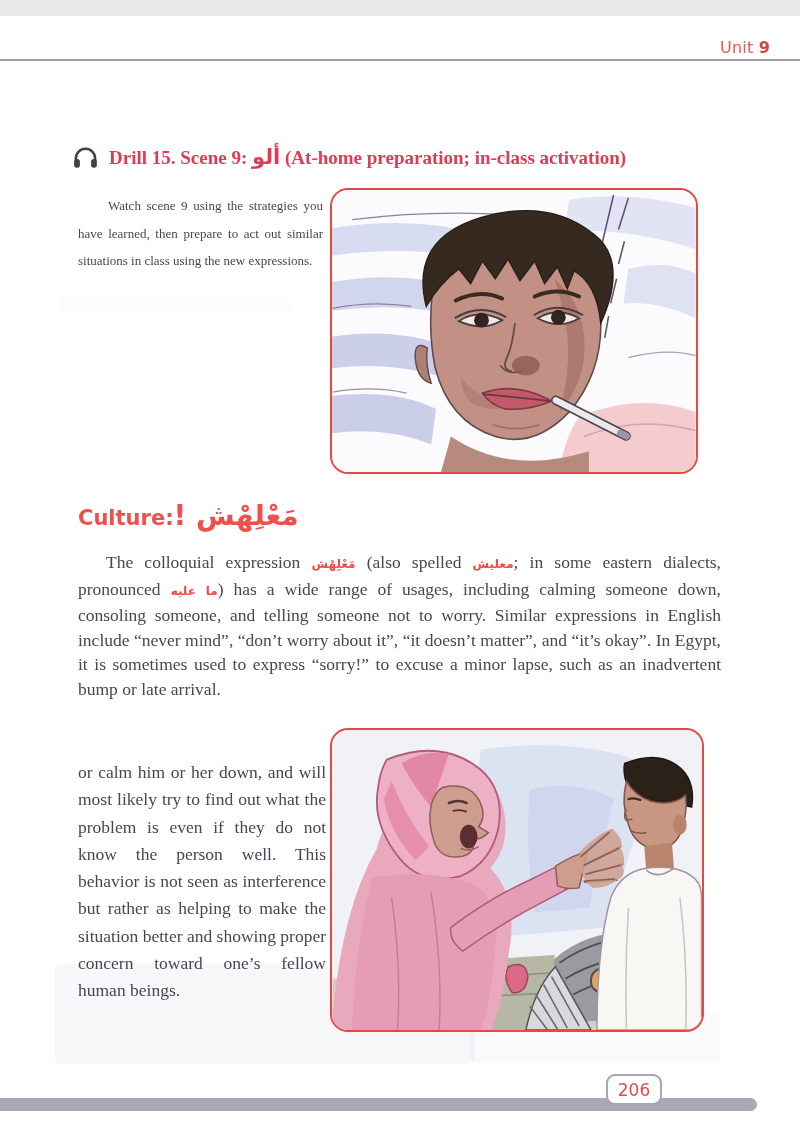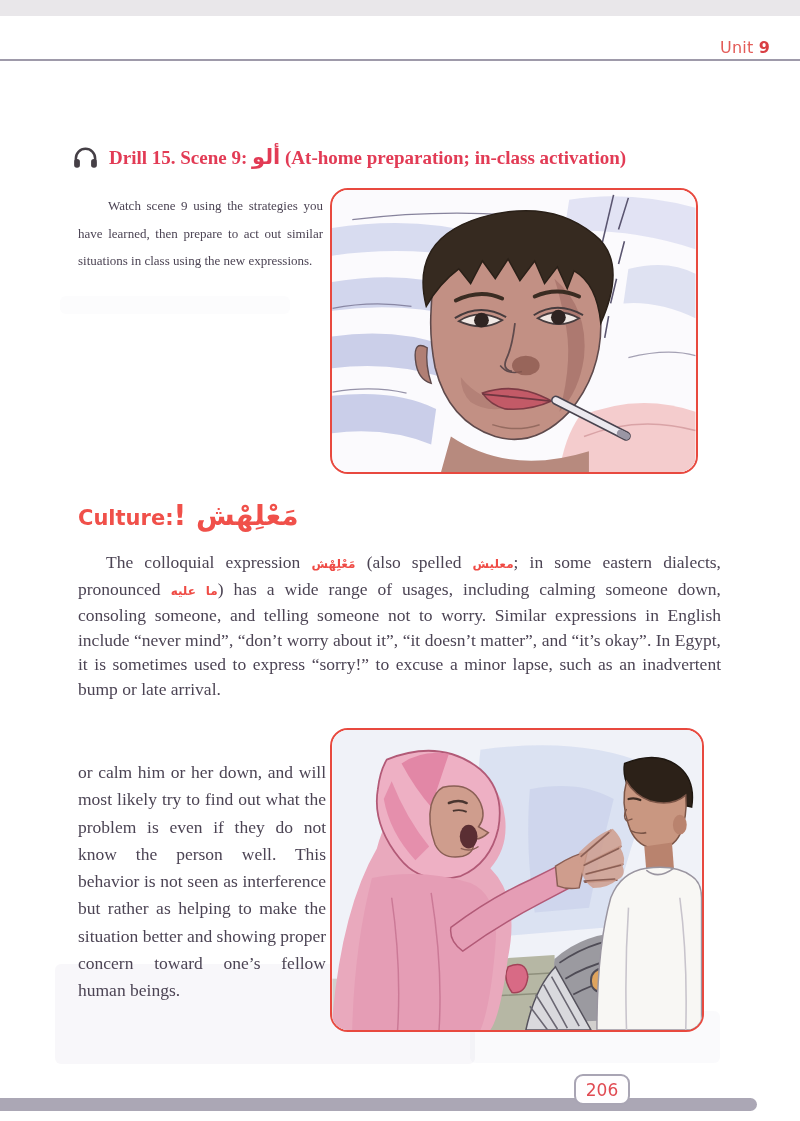--- a/index.html
+++ b/index.html
@@ -98,21 +98,21 @@
     font-size: 17.5px; line-height: 27.3px; text-align: justify; color: #4c4454;
   }
   .fig2 { left: 330px; top: 712px; width: 374px; height: 304px; position: absolute; }
 
   
   .footer-bar {
     position: absolute; left: 0; top: 1082px; width: 757px; height: 13px;
     background: #aba7b5; border-radius: 0 7px 7px 0;
   }
   .page-tab {
-    position: absolute; left: 574px; top: 1058px; width: 56px; height: 31px;
+    position: absolute; left: 606px; top: 1058px; width: 56px; height: 31px;
     background: #fefdfe; border: 2px solid #a9a5b4; border-radius: 9px;
     display: flex; align-items: center; justify-content: center;
     font-family: "DejaVu Sans", sans-serif;
     font-size: 17px; color: #e04a52; z-index: 2;
   }
 </style>
 </head>
 <body>
 
 <div class="page">

